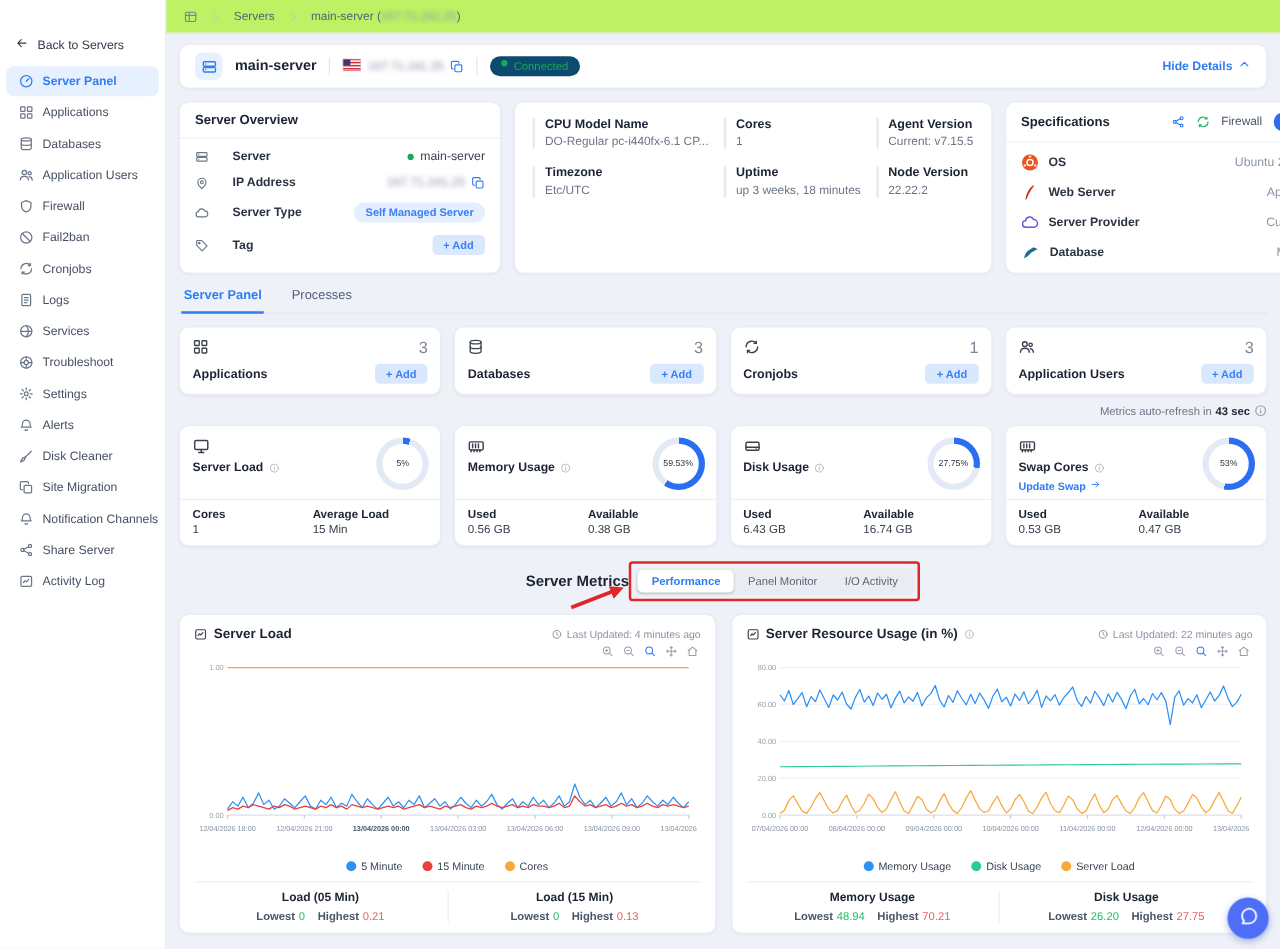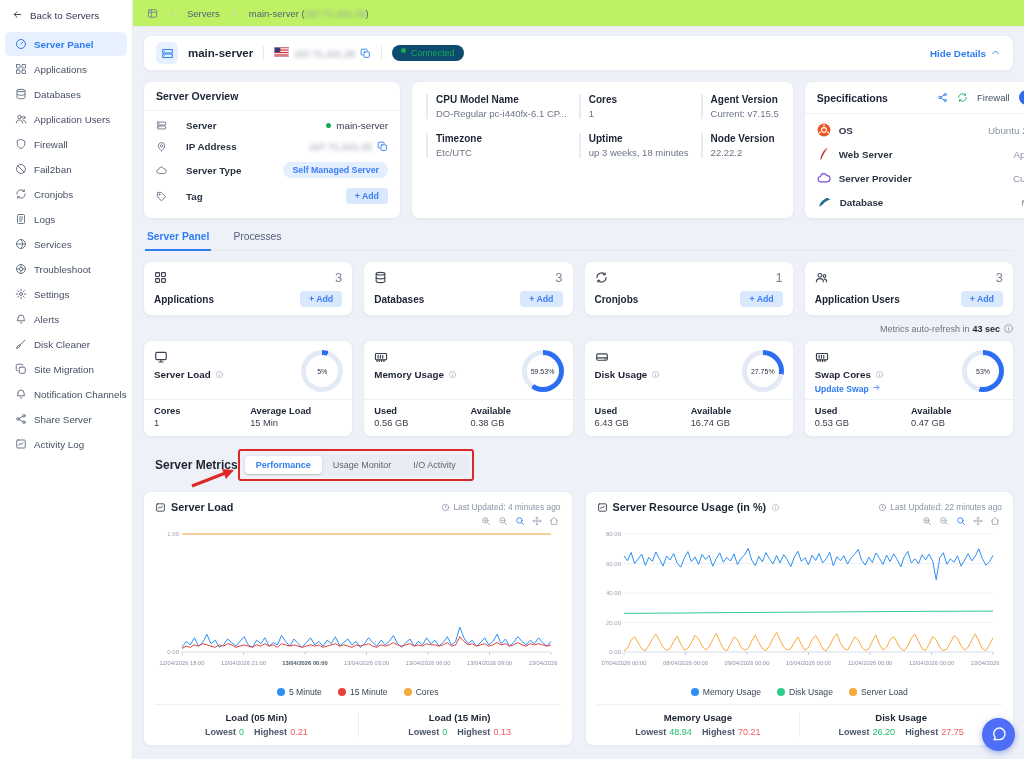--- a/index.html
+++ b/index.html
@@ -1,18 +1,18 @@
 <!DOCTYPE html>
 <html><head>
 <meta charset="utf-8">
 <style>
 *{margin:0;padding:0;box-sizing:border-box;font-family:"Liberation Sans",sans-serif}
 html,body{width:1024px;height:759px;overflow:hidden;background:#eef1f7;font-size:10px;color:#2b3442}
 .app{display:flex;width:1024px;height:759px}
-.sidebar{width:133px;background:#fff;border-right:1px solid #e8ecf2;padding:0 0;flex-shrink:0}
+.sidebar{width:133px;background:#fff;border-right:1px solid #e8ecf2;padding:20px 0;flex-shrink:0}
 .side-back{display:flex;align-items:center;gap:7px;padding:9px 12px;font-size:9.8px;color:#303a4d;cursor:pointer}
 .side-item{display:flex;align-items:center;gap:7px;padding:6px 10px;margin:1px 5px;font-size:9.8px;color:#454f63;border-radius:6px;cursor:pointer;white-space:nowrap}
 .side-item .ico{color:#6b7689;display:flex}
 .side-item.active{background:#e7f0fe;color:#2f7df0;font-weight:bold}
 .side-item.active .ico{color:#2f7df0}
 .main{flex:1;display:flex;flex-direction:column;overflow:hidden}
 .crumbbar{height:27px;background:#bef264;border-bottom:1px solid #e8ecf2;display:flex;align-items:center;padding:0 14px;gap:9px;flex-shrink:0}
 .crumb{font-size:9.5px;color:#55607a}
 .crumb-sep{color:#c3cad6;display:flex}
 .blur{filter:blur(2px);color:#8a93a6}
@@ -67,21 +67,21 @@
 .m-ico{color:#39414f;display:flex;margin-bottom:5px}
 .m-title{font-size:9.8px;font-weight:bold;color:#1c2434;display:flex;align-items:center;gap:4px}
 .m-title .ico{color:#b0b8c6;display:flex}
 .m-link{color:#2f7df0;font-size:8.6px;font-weight:bold;margin-top:3px;display:flex;align-items:center;gap:3px;cursor:pointer}
 .donut{position:absolute;right:9px;top:9px;width:42px;height:42px;border-radius:50%;display:flex;align-items:center;justify-content:center}
 .donut::before{content:"";position:absolute;inset:5px;background:#fff;border-radius:50%}
 .donut span{position:relative;font-size:7px;color:#2b3442}
 .metric-cols{display:grid;grid-template-columns:1fr 1fr;border-top:1px solid #edf0f5;padding:6px 10px 8px;gap:4px}
 .mc-lab{font-size:9.3px;font-weight:bold;color:#1c2434;margin-bottom:2px}
 .mc-val{font-size:9.3px;color:#39414f}
-.sm-head{display:flex;justify-content:flex-start;align-items:center;margin:2px 12px 10px}
+.sm-head{display:flex;justify-content:center;align-items:center;margin:2px 12px 10px}
 .sm-title{font-size:12px;font-weight:bold;color:#1c2434}
 .seg-wrap{position:relative;border:2px solid #dd2828;padding:3px;border-radius:3px}
 .seg{display:flex;background:#e9edf3;border-radius:5px;padding:2px}
 .seg-btn{font-size:9px;padding:4px 11px;color:#5b6575;cursor:pointer;border-radius:4px;white-space:nowrap}
 .seg-btn.active{background:#fff;color:#2f7df0;font-weight:bold;box-shadow:0 1px 2px rgba(0,0,0,.18)}
 .anno-arrow{position:absolute;left:-52px;top:12px;pointer-events:none}
 .charts-row{display:grid;grid-template-columns:1fr 1fr;gap:12px}
 .chart-card{padding:9px 11px 8px}
 .chart-head{display:flex;justify-content:space-between;align-items:center}
 .chart-title{font-size:10.8px;font-weight:bold;color:#1c2434;display:flex;align-items:center;gap:5px}
@@ -745,21 +745,21 @@
 
       <div class="sm-head">
         <div class="sm-title">Server Metrics</div>
         <div class="seg-wrap">
           <svg class="anno-arrow" width="48" height="26">
             <line x1="4" y1="23" x2="40" y2="9" stroke="#dd2828" stroke-width="3"></line>
             <polygon points="46,7 34,6 38,16" fill="#dd2828"></polygon>
           </svg>
           <div class="seg" id="seg-tabs">
               <div class="seg-btn active">Performance</div>
-              <div class="seg-btn">Usage Monitor</div>
+              <div class="seg-btn">Panel Monitor</div>
               <div class="seg-btn">I/O Activity</div>
             </div>
         </div>
       </div>
 
       <div class="charts-row" id="charts-row">
           <div class="card chart-card"><div class="chart-head">
               <div class="chart-title">
                 <span class="ico">
                   <svg width="11" height="11" viewBox="0 0 24 24" fill="none" stroke="currentColor" stroke-width="2" stroke-linecap="round" stroke-linejoin="round">

